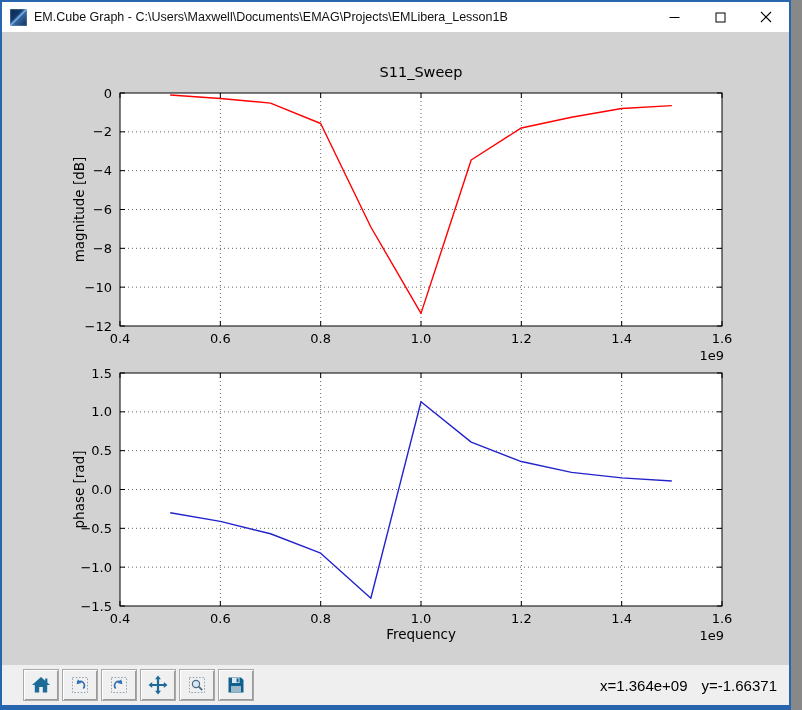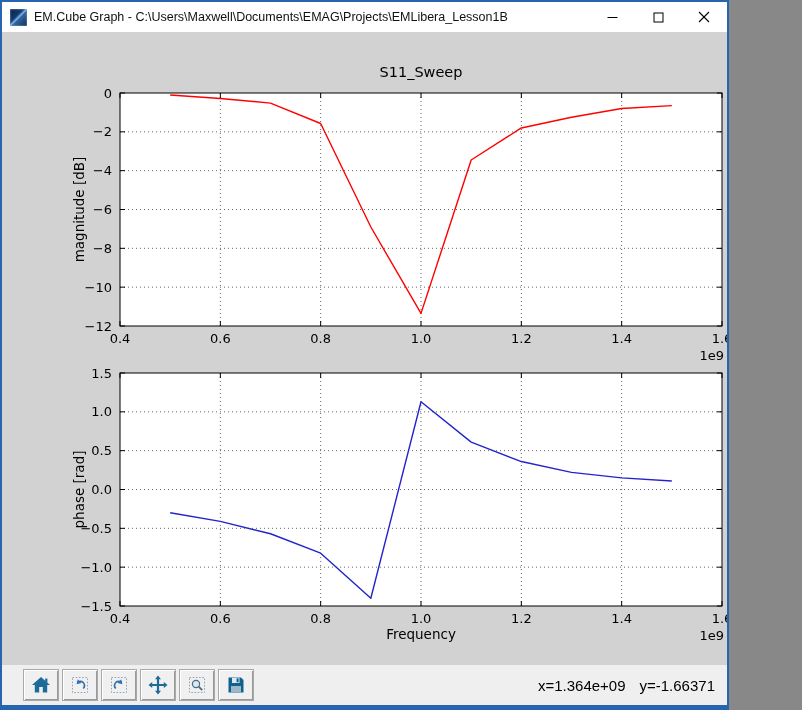--- a/index.html
+++ b/index.html
@@ -1,18 +1,18 @@
 <!DOCTYPE html>
 <html><head>
 <meta charset="utf-8">
 <style>
   html,body{margin:0;padding:0;background:#888;}
   *{box-sizing:border-box;}
   .window{
-    width:729px;height:710px;
+    width:791px;height:710px;
     border:2px solid #2766ae;
     border-bottom-width:5px;
     background:#fff;
     font-family:"Liberation Sans",sans-serif;
     display:flex;flex-direction:column;
     position:relative;overflow:hidden;
   }
   .titlebar{
     height:30px;background:#ffffff;flex:0 0 30px;
     display:flex;align-items:center;

